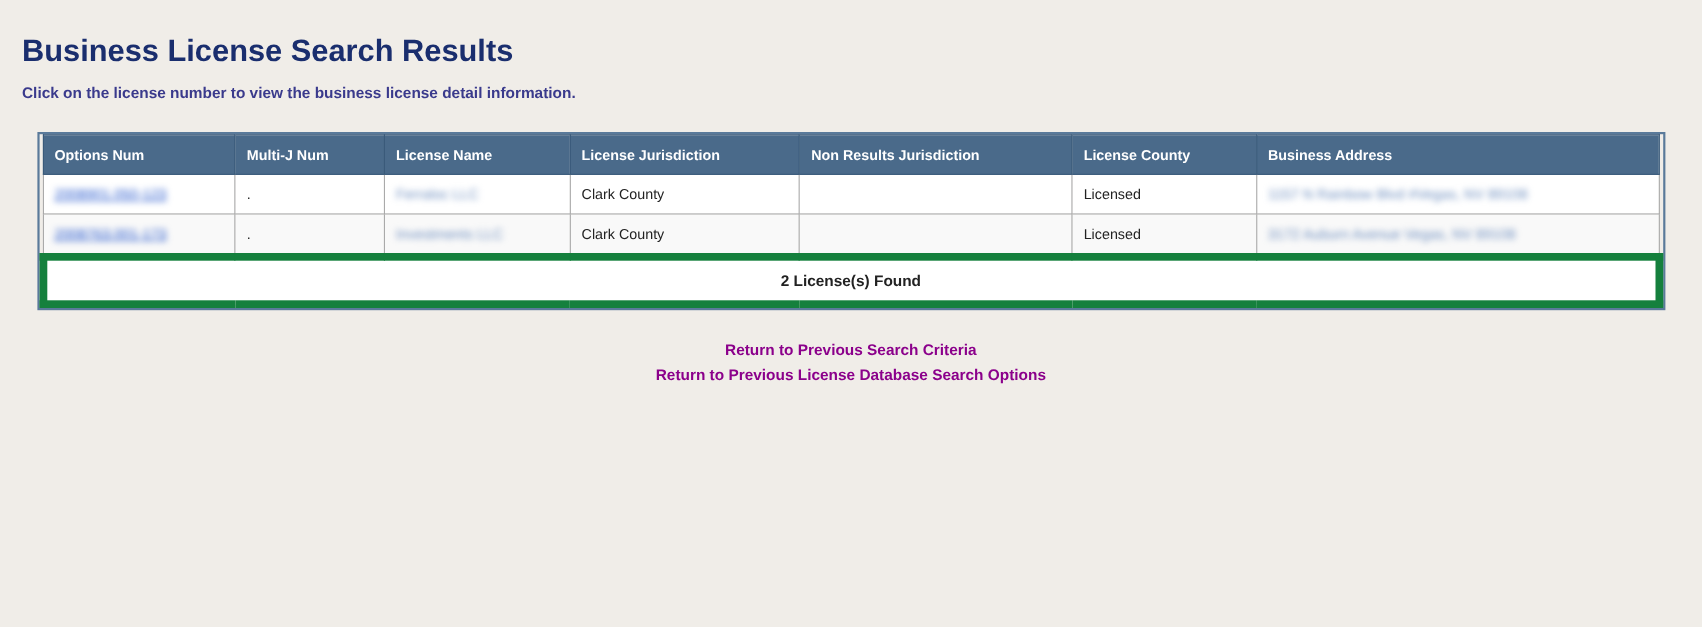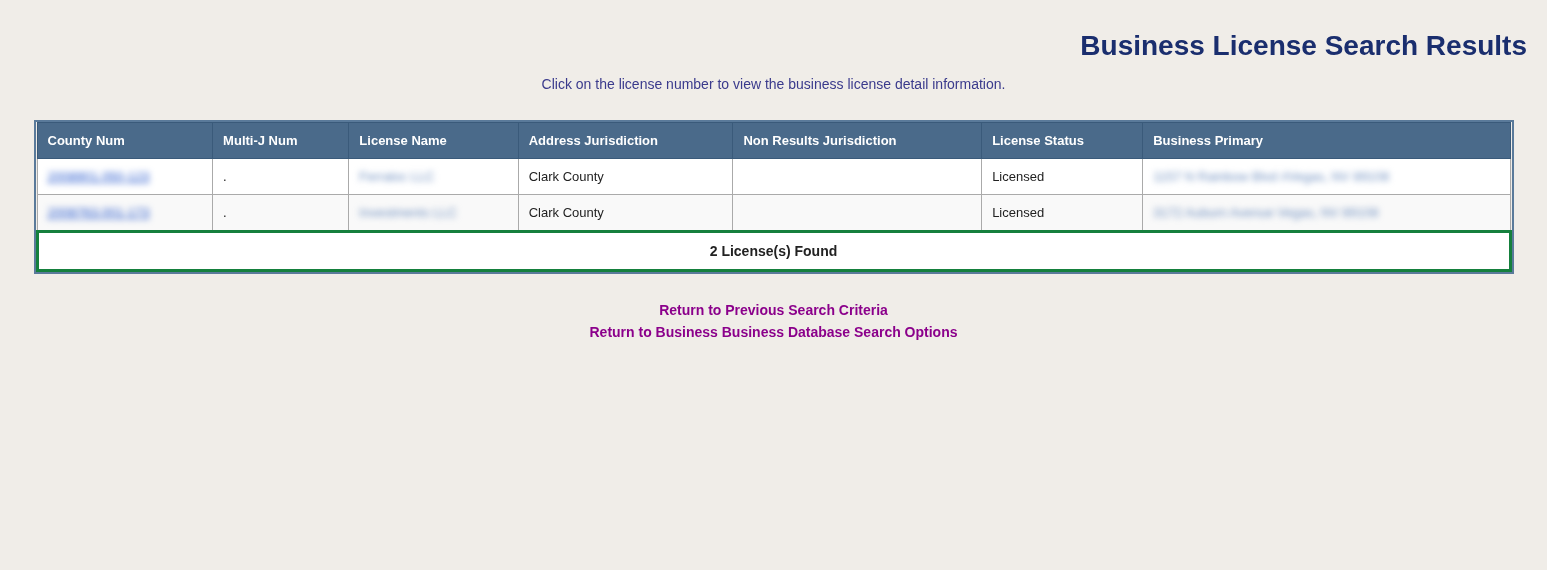--- a/index.html
+++ b/index.html
@@ -6,32 +6,32 @@
 
     body {
       background-color: #f0ede8;
       font-family: Arial, sans-serif;
       font-size: 14px;
       color: #222;
       padding: 30px 20px;
     }
 
     .page-title {
-      text-align: right;
+      text-align: left;
       color: #1a2e6e;
       font-size: 28px;
       font-weight: bold;
       margin-bottom: 14px;
     }
 
     .subtitle {
-      text-align: center;
       color: #3a3a8c;
       font-size: 14px;
       margin-bottom: 28px;
+      font-weight: bold;
     }
 
     .table-container {
       border: 2px solid #5a7a9a;
       margin: 0 auto;
       max-width: 1480px;
     }
 
     table {
       width: 100%;
@@ -75,21 +75,21 @@
       color: #7090c0;
       user-select: none;
     }
 
     .footer-row td {
       text-align: center;
       font-weight: bold;
       font-size: 14px;
       background-color: #ffffff;
       padding: 10px;
-      border: 3px solid #15803d;
+      border: 7px solid #15803d;
     }
 
     .links-section {
       text-align: center;
       margin-top: 28px;
     }
 
     .links-section a {
       display: block;
       color: #8b008b;
@@ -103,27 +103,27 @@
 </head>
 <body>
 
 <h1 class="page-title">Business License Search Results</h1>
 <p class="subtitle">Click on the license number to view the business license detail information.</p>
 
 <div class="table-container">
   <table>
     <thead>
       <tr>
-        <th>County Num</th>
+        <th>Options Num</th>
         <th>Multi-J Num</th>
         <th>License Name</th>
-        <th>Address Jurisdiction</th>
+        <th>License Jurisdiction</th>
         <th>Non Results Jurisdiction</th>
-        <th>License Status</th>
-        <th>Business Primary</th>
+        <th>License County</th>
+        <th>Business Address</th>
       </tr>
     </thead>
     <tbody id="table-body">
 
     <tr>
           <td><span class="license-link">2008901.050-123</span></td>
           <td>.</td>
           <td><span class="blurred">Ferraloc LLC</span></td>
           <td>Clark County</td>
           <td></td>
@@ -141,14 +141,14 @@
         </tr>
         <tr class="footer-row">
           <td colspan="7">2  License(s) Found</td>
         </tr>
       </tbody>
   </table>
 </div>
 
 <div class="links-section">
   <a href="#">Return to Previous Search Criteria</a>
-  <a href="#">Return to Business Business Database Search Options</a>
+  <a href="#">Return to Previous License Database Search Options</a>
 </div>
 
 </body></html>

